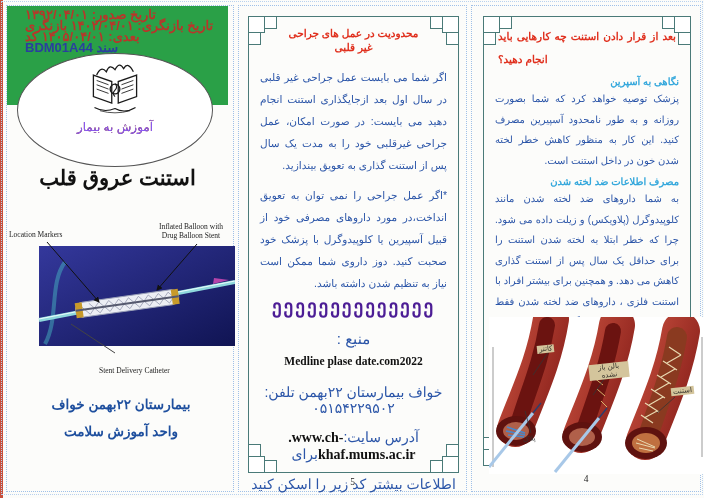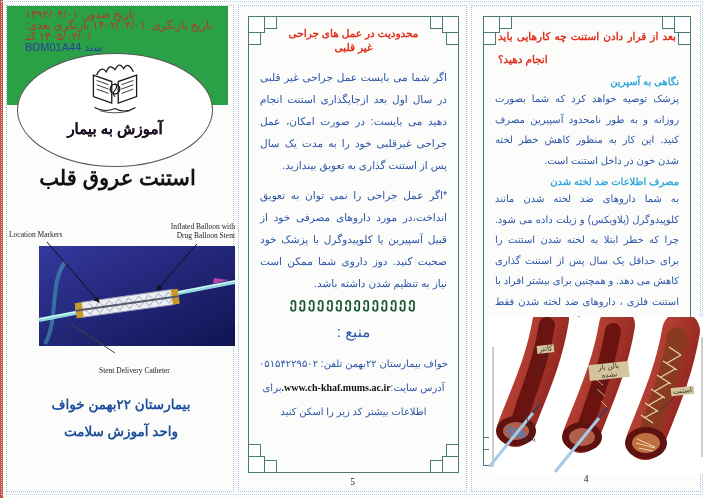--- a/index.html
+++ b/index.html
@@ -10,33 +10,33 @@
   .red-edge{position:absolute;left:0;top:0;width:3px;height:498px;background:#c8503c;}
 
   .panel{position:absolute;top:5px;height:487px;border:1px dotted #9fc0e8;background:transparent;}
   #panel-left{left:6px;width:228px;}
   #panel-mid{left:238px;width:229px;}
   #panel-right{left:471px;width:230px;}
 
   
   .green-block{position:absolute;left:0;top:0;width:221px;height:99px;background:#2aa047;}
   .meta{position:absolute;top:3px;right:3px;width:205px;direction:rtl;text-align:left;
-        font-size:11px;font-weight:normal;line-height:11px;}
+        font-size:13px;font-weight:bold;line-height:11px;}
   .meta .m-red{color:#b9352a;display:block;}
   .meta .m-blue{color:#2a3f9e;display:block;}
   .cover-ellipse{position:absolute;left:10px;top:47px;width:196px;height:114px;background:#fff;
         border:1px solid #555;border-radius:50%;z-index:2;text-align:center;padding-top:7px;}
-  .badge{color:#0f172a;font-weight:bold;font-size:15px;margin-top:1px;letter-spacing:.5px;
+  .badge{color:#8b5cf6;font-weight:normal;font-size:12px;margin-top:1px;letter-spacing:.5px;
          text-shadow:0 0 .4px #7a1208;}
   .cover-title{position:absolute;top:160px;left:0;width:221px;text-align:center;z-index:2;
         font-size:21px;font-weight:bold;color:#111;direction:rtl;}
   .illus{position:absolute;left:0;top:216px;width:228px;height:150px;}
   .illus-label{position:absolute;font-family:"Liberation Serif",serif;color:#222;font-size:7.5px;line-height:9px;z-index:3;}
   .lbl-loc{left:2px;top:8px;}
-  .lbl-balloon{right:0px;top:0px;width:88px;text-align:right;}
+  .lbl-balloon{right:0px;top:0px;width:88px;text-align:center;}
   .lbl-cath{left:92px;top:144px;}
   .footer-l{position:absolute;left:0;width:228px;text-align:center;color:#1e4f9e;font-weight:bold;
             font-size:13.5px;direction:rtl;}
   .f1{top:390px;} .f2{top:417px;}
 
   
   .frame{position:absolute;border:1.5px solid #4a7a78;background:transparent;}
   .c{position:absolute;width:32px;height:32px;z-index:1;}
   .c .sq{position:absolute;background:#fff;border:1.5px solid #4a7a78;}
   .c-tl{top:-1px;left:-1px}.c-tr{top:-1px;right:-1px}.c-bl{bottom:-1px;left:-1px}.c-br{bottom:-1px;right:-1px}
@@ -53,25 +53,25 @@
   .c-br .sq:nth-child(2){bottom:16px;right:0;width:13px;height:13px}
   .c-br .sq:nth-child(3){bottom:0;right:16px;width:13px;height:13px}
 
   
   #frame-mid{left:9px;top:10px;width:211px;height:457px;}
   .hdr{color:#e0301e;font-weight:bold;font-size:10.5px;direction:rtl;}
   .hdr1{margin:9px 34px 0;text-align:center;line-height:14px;}
   .body-txt{direction:rtl;text-align:justify;text-align-last:right;color:#2b55a8;
             font-size:10.5px;line-height:22px;padding:0 11px;}
   .b1{margin-top:12px;} .b2{margin-top:8px;}
-  .ornament{text-align:center;color:#14532d;font-size:14px;font-weight:bold;letter-spacing:2px;margin-top:1px;}
+  .ornament{text-align:center;color:#4c1d95;font-size:19px;font-weight:bold;letter-spacing:2px;margin-top:1px;}
   .src-label{text-align:center;color:#2b55a8;font-size:15px;margin-top:12px;direction:rtl;}
   .src-value{text-align:center;color:#111;font-weight:bold;font-size:11.5px;margin-top:7px;
              font-family:"Liberation Serif",serif;}
-  .contact{direction:rtl;text-align:center;color:#2b55a8;font-size:10px;}
+  .contact{direction:rtl;text-align:center;color:#2b55a8;font-size:14px;}
   .ct1{margin-top:17px;} .ct2{margin-top:13px;} .ct3{margin-top:13px;}
   .url{color:#111;font-weight:bold;font-family:"Liberation Serif",serif;direction:ltr;unicode-bidi:embed;}
   .pagenum{position:absolute;width:100%;text-align:center;font-size:9.5px;color:#222;
            font-family:"Liberation Serif",serif;}
   .pn-mid{top:471px;left:0;} .pn-right{top:468px;left:0;}
 
   
   #frame-right{left:11px;top:10px;width:208px;height:450px;}
   .hdr2{margin:8px 14px 4px;line-height:23px;text-align:justify;text-align-last:left;}
   .sec-h{direction:rtl;text-align:right;color:#35a8dc;font-weight:bold;font-size:10px;
@@ -181,20 +181,21 @@
           <div class="sq"></div>
           <div class="sq"></div>
           <div class="sq"></div>
         </div>
 
       <div class="hdr hdr1">محدودیت در عمل های جراحی غیر قلبی</div>
       <div class="body-txt b1">اگر شما می بایست عمل جراحی غیر قلبی در سال اول بعد ازجایگذاری استنت انجام دهید می بایست: در صورت امکان، عمل جراحی غیرقلبی خود را به مدت یک سال پس از استنت گذاری به تعویق بیندازید.</div>
       <div class="body-txt b2">*اگر عمل جراحی را نمی توان به تعویق انداخت،در مورد داروهای مصرفی خود از قبیل آسپیرین یا کلوپیدوگرل با پزشک خود صحبت کنید. دوز داروی شما ممکن است نیاز به تنظیم شدن داشته باشد.</div>
       <div class="ornament">ეეეეეეეეეეეეეე</div>
       <div class="src-label">منبع :</div>
+      <div class="src-value">Medline plase date.com2022</div>
       <div class="contact ct1">خواف  بیمارستان ۲۲بهمن تلفن: ۰۵۱۵۴۲۲۹۵۰۲</div>
       <div class="contact ct2">
         <span>آدرس سایت:</span><span class="url">.www.ch-khaf.mums.ac.ir</span><span>برای</span>
       </div>
       <div class="contact ct3">اطلاعات بیشتر کد زیر را اسکن کنید</div>
     </div>
     <div class="pagenum pn-mid">5</div>
   </div>
 
   <div class="panel" id="panel-right">

